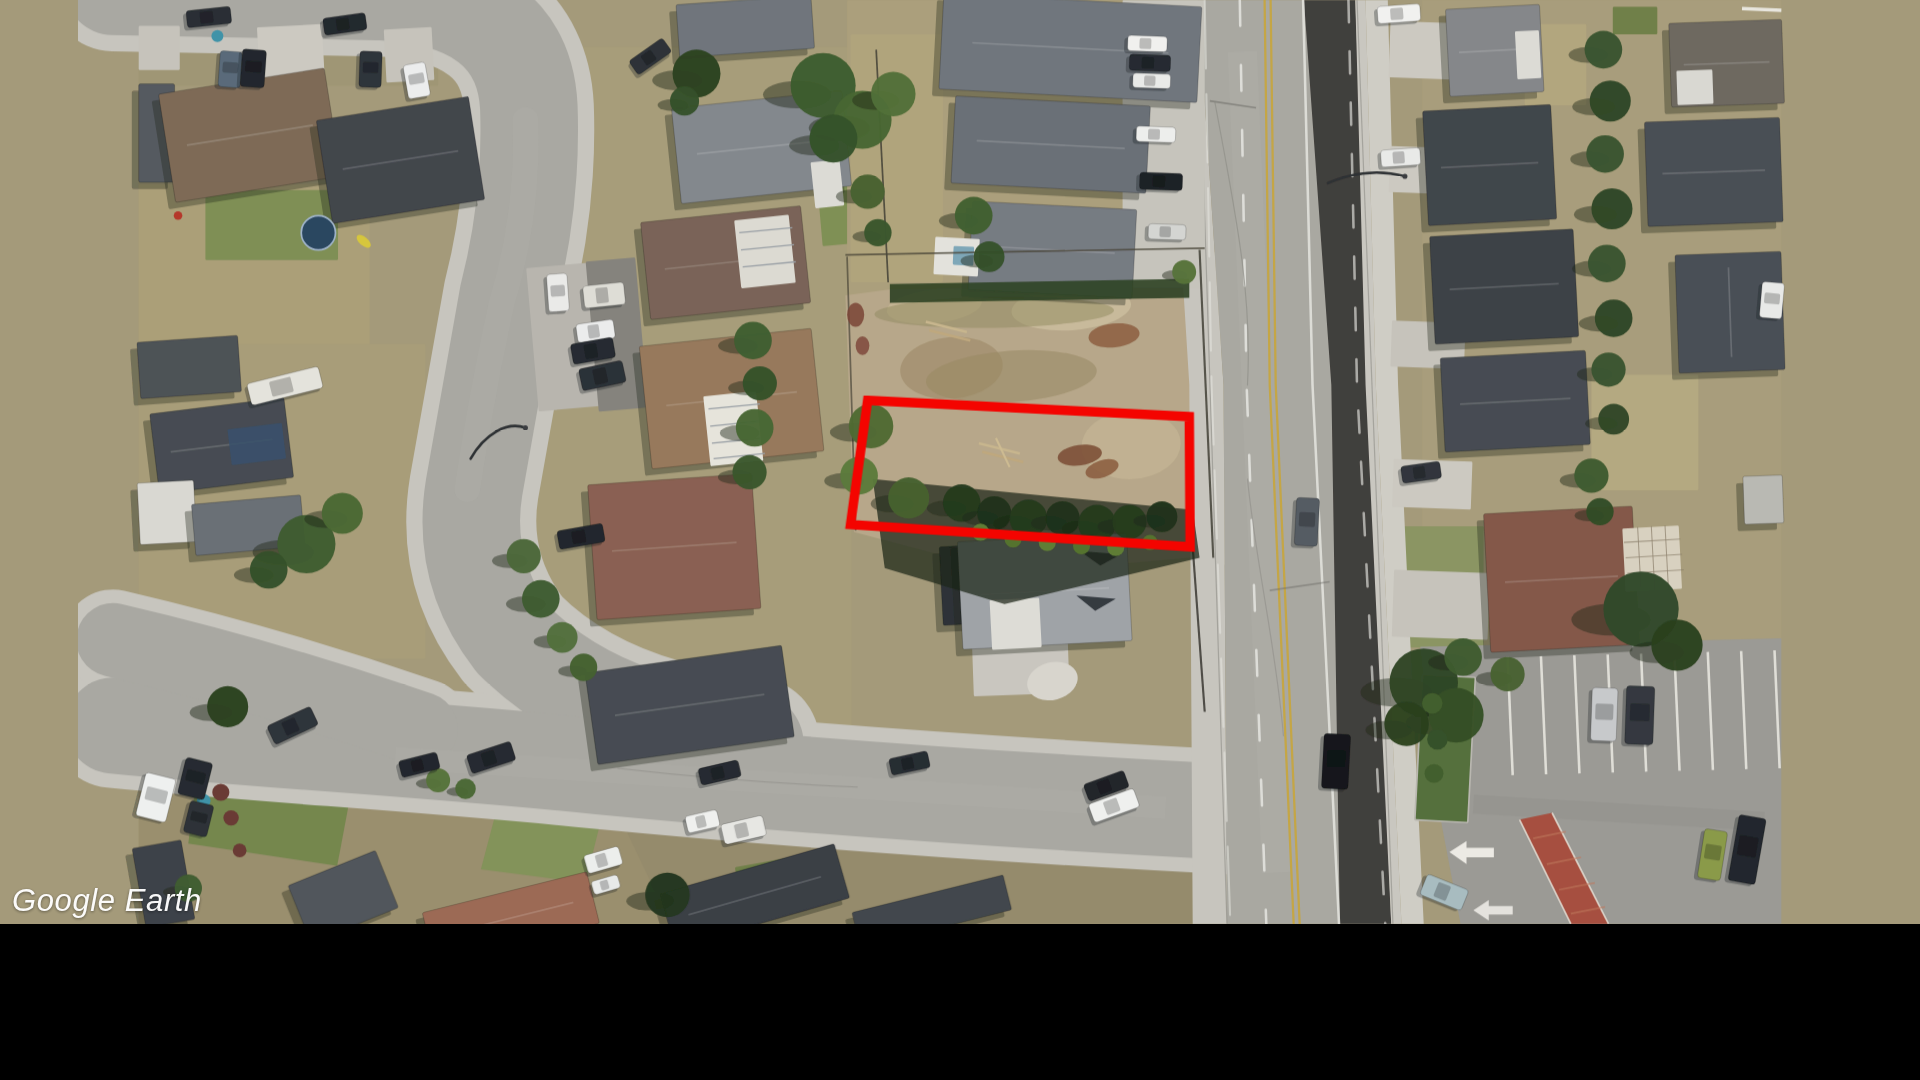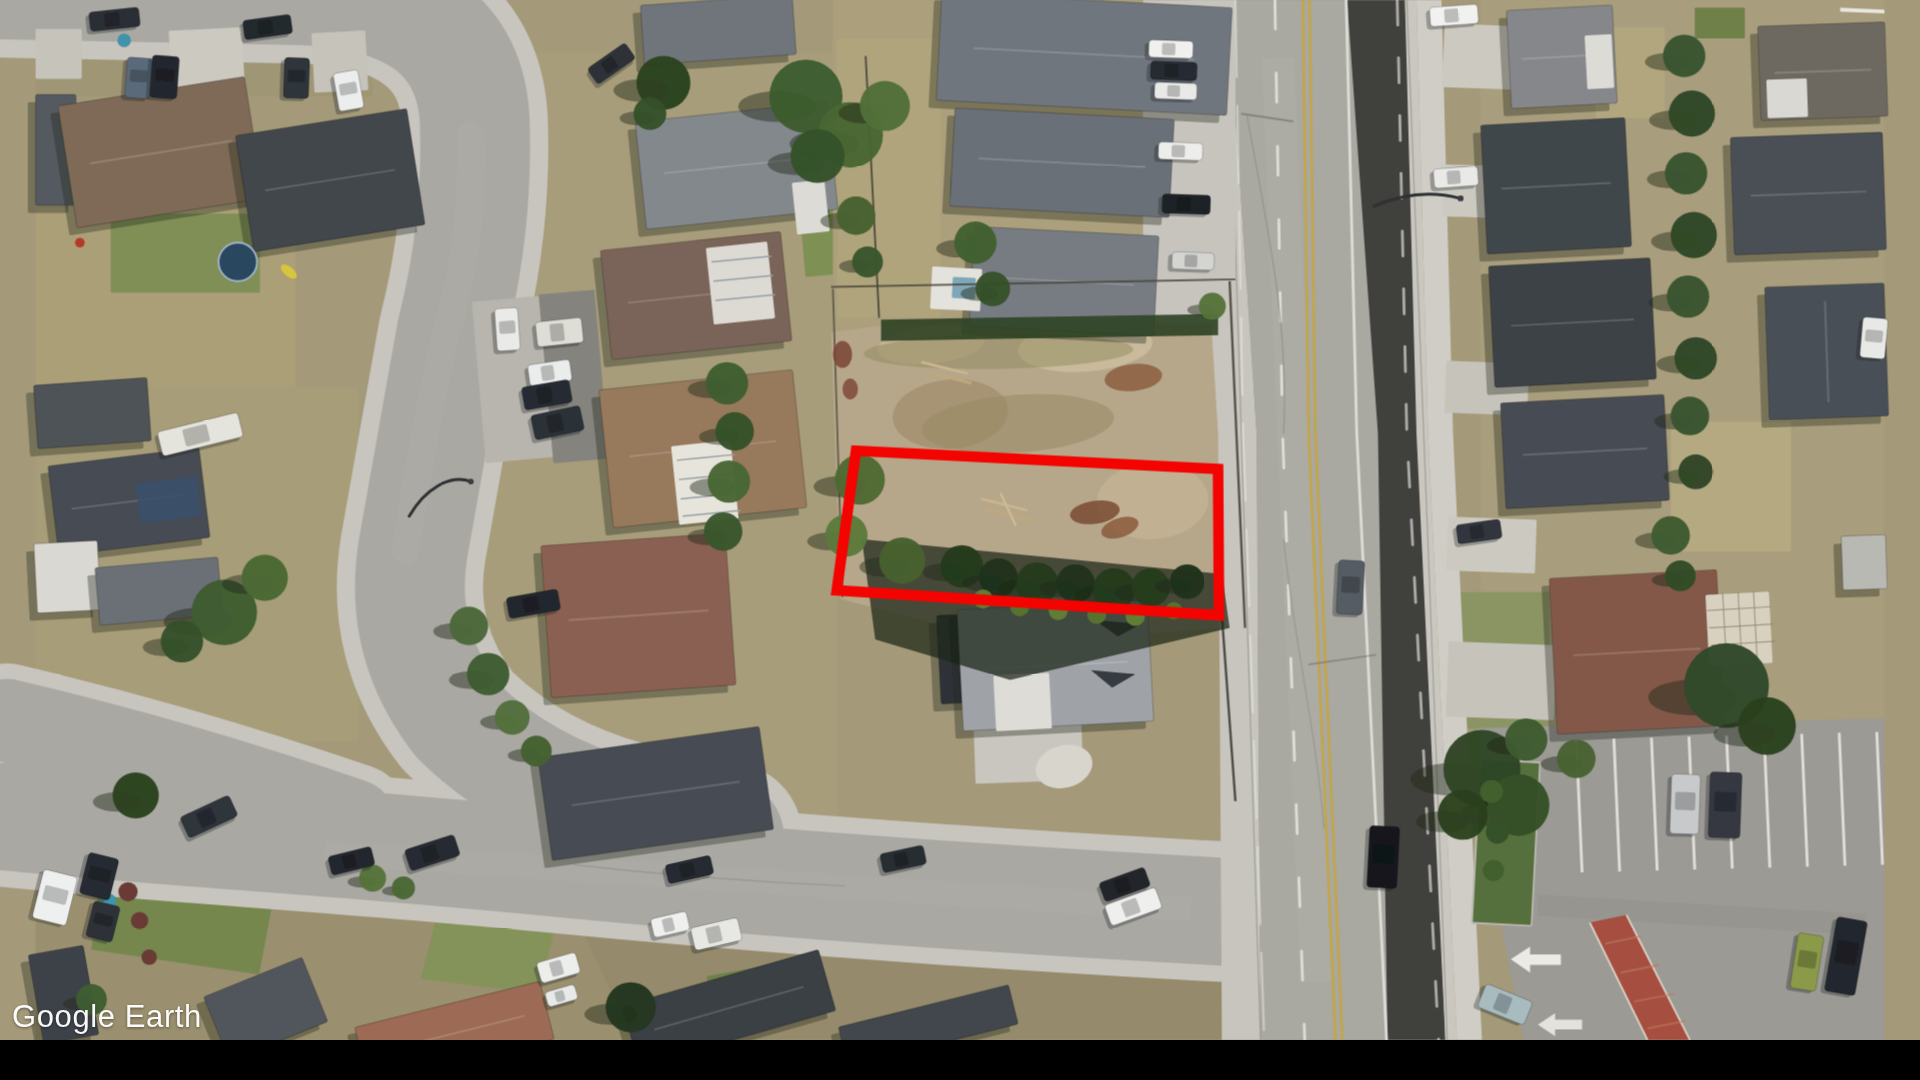--- a/index.html
+++ b/index.html
@@ -1,17 +1,17 @@
 <!DOCTYPE html>
 <html><head>
 <meta charset="utf-8">
 <style>
   html,body{margin:0;padding:0;background:#000;}
-  .stage{position:relative;width:1920px;height:1040px;overflow:hidden;background:#a49a7a;
-         font-family:"Liberation Sans",sans-serif;}
+  .stage{position:relative;width:1920px;height:924px;overflow:hidden;background:#a49a7a;
+         font-family:"Liberation Sans",sans-serif;font-style:italic;}
   .stage svg{position:absolute;left:0;top:0;width:100%;height:100%;display:block;}
   .watermark{position:absolute;left:12px;bottom:8px;font-size:31px;font-weight:400;line-height:1;
              color:#ffffff;opacity:.96;letter-spacing:.6px;text-shadow:0 1px 3px rgba(0,0,0,.45);
              pointer-events:none;user-select:none;}
 </style>
 </head>
 <body>
 
 <div class="stage">
   <svg id="scene" viewBox="0 0 1920 1080" xmlns="http://www.w3.org/2000/svg">

